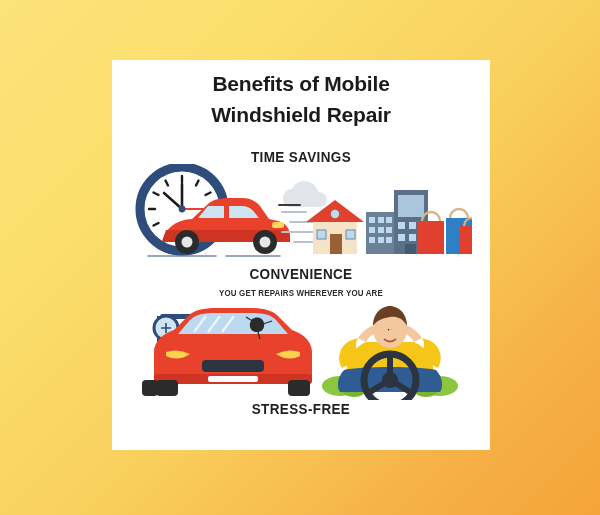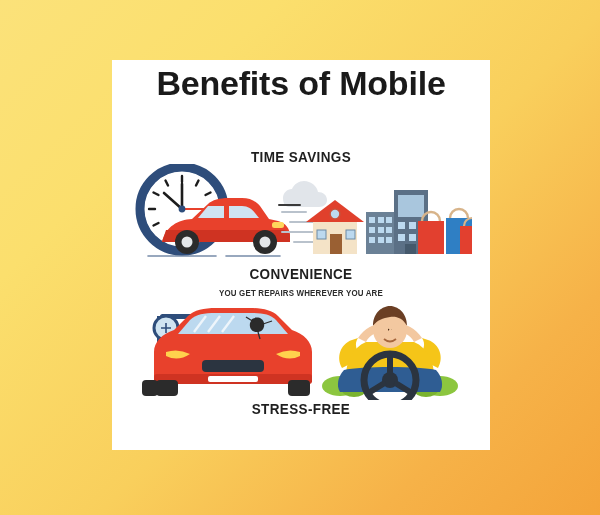--- a/index.html
+++ b/index.html
@@ -9,21 +9,21 @@
     background:linear-gradient(135deg,#fbe27a 0%,#fbdf6d 25%,#f9cf5c 55%,#f6b248 80%,#f4a43a 100%);
   }
   .stage{position:relative;width:600px;height:515px;}
   .card{
     position:absolute;left:112px;top:60px;width:378px;height:390px;
     background:#ffffff;
   }
   .title{
     position:absolute;left:0;top:8px;width:378px;
     text-align:center;color:#1a1a1a;
-    font-size:34px;font-weight:bold;line-height:31px;letter-spacing:-0.2px;
+    font-size:21px;font-weight:bold;line-height:31px;letter-spacing:-0.2px;
   }
   .heading{
     position:absolute;width:378px;left:0;text-align:center;
     color:#1f1f1f;font-weight:bold;font-size:15px;
     letter-spacing:0.4px;
     font-family:"Liberation Sans Narrow","Liberation Sans",sans-serif;
     transform:scaleX(0.9);
   }
   .sub{
     position:absolute;width:378px;left:0;text-align:center;
@@ -41,20 +41,21 @@
 </style>
 </head>
 <body>
 
 <div class="stage">
 
   <div class="card">
 
     <div class="title">
       <div>Benefits of Mobile</div>
+      <div>Windshield Repair</div>
     </div>
 
     <div class="heading h-time">TIME SAVINGS</div>
 
     <div class="scene row1">
       <svg width="342" height="104" viewBox="0 0 342 104" xmlns="http://www.w3.org/2000/svg">
 
         <g>
           <circle cx="52" cy="45" r="42" fill="none" stroke="#2e4d7b" stroke-width="9"></circle>
           <circle cx="52" cy="45" r="37" fill="#ffffff"></circle>

